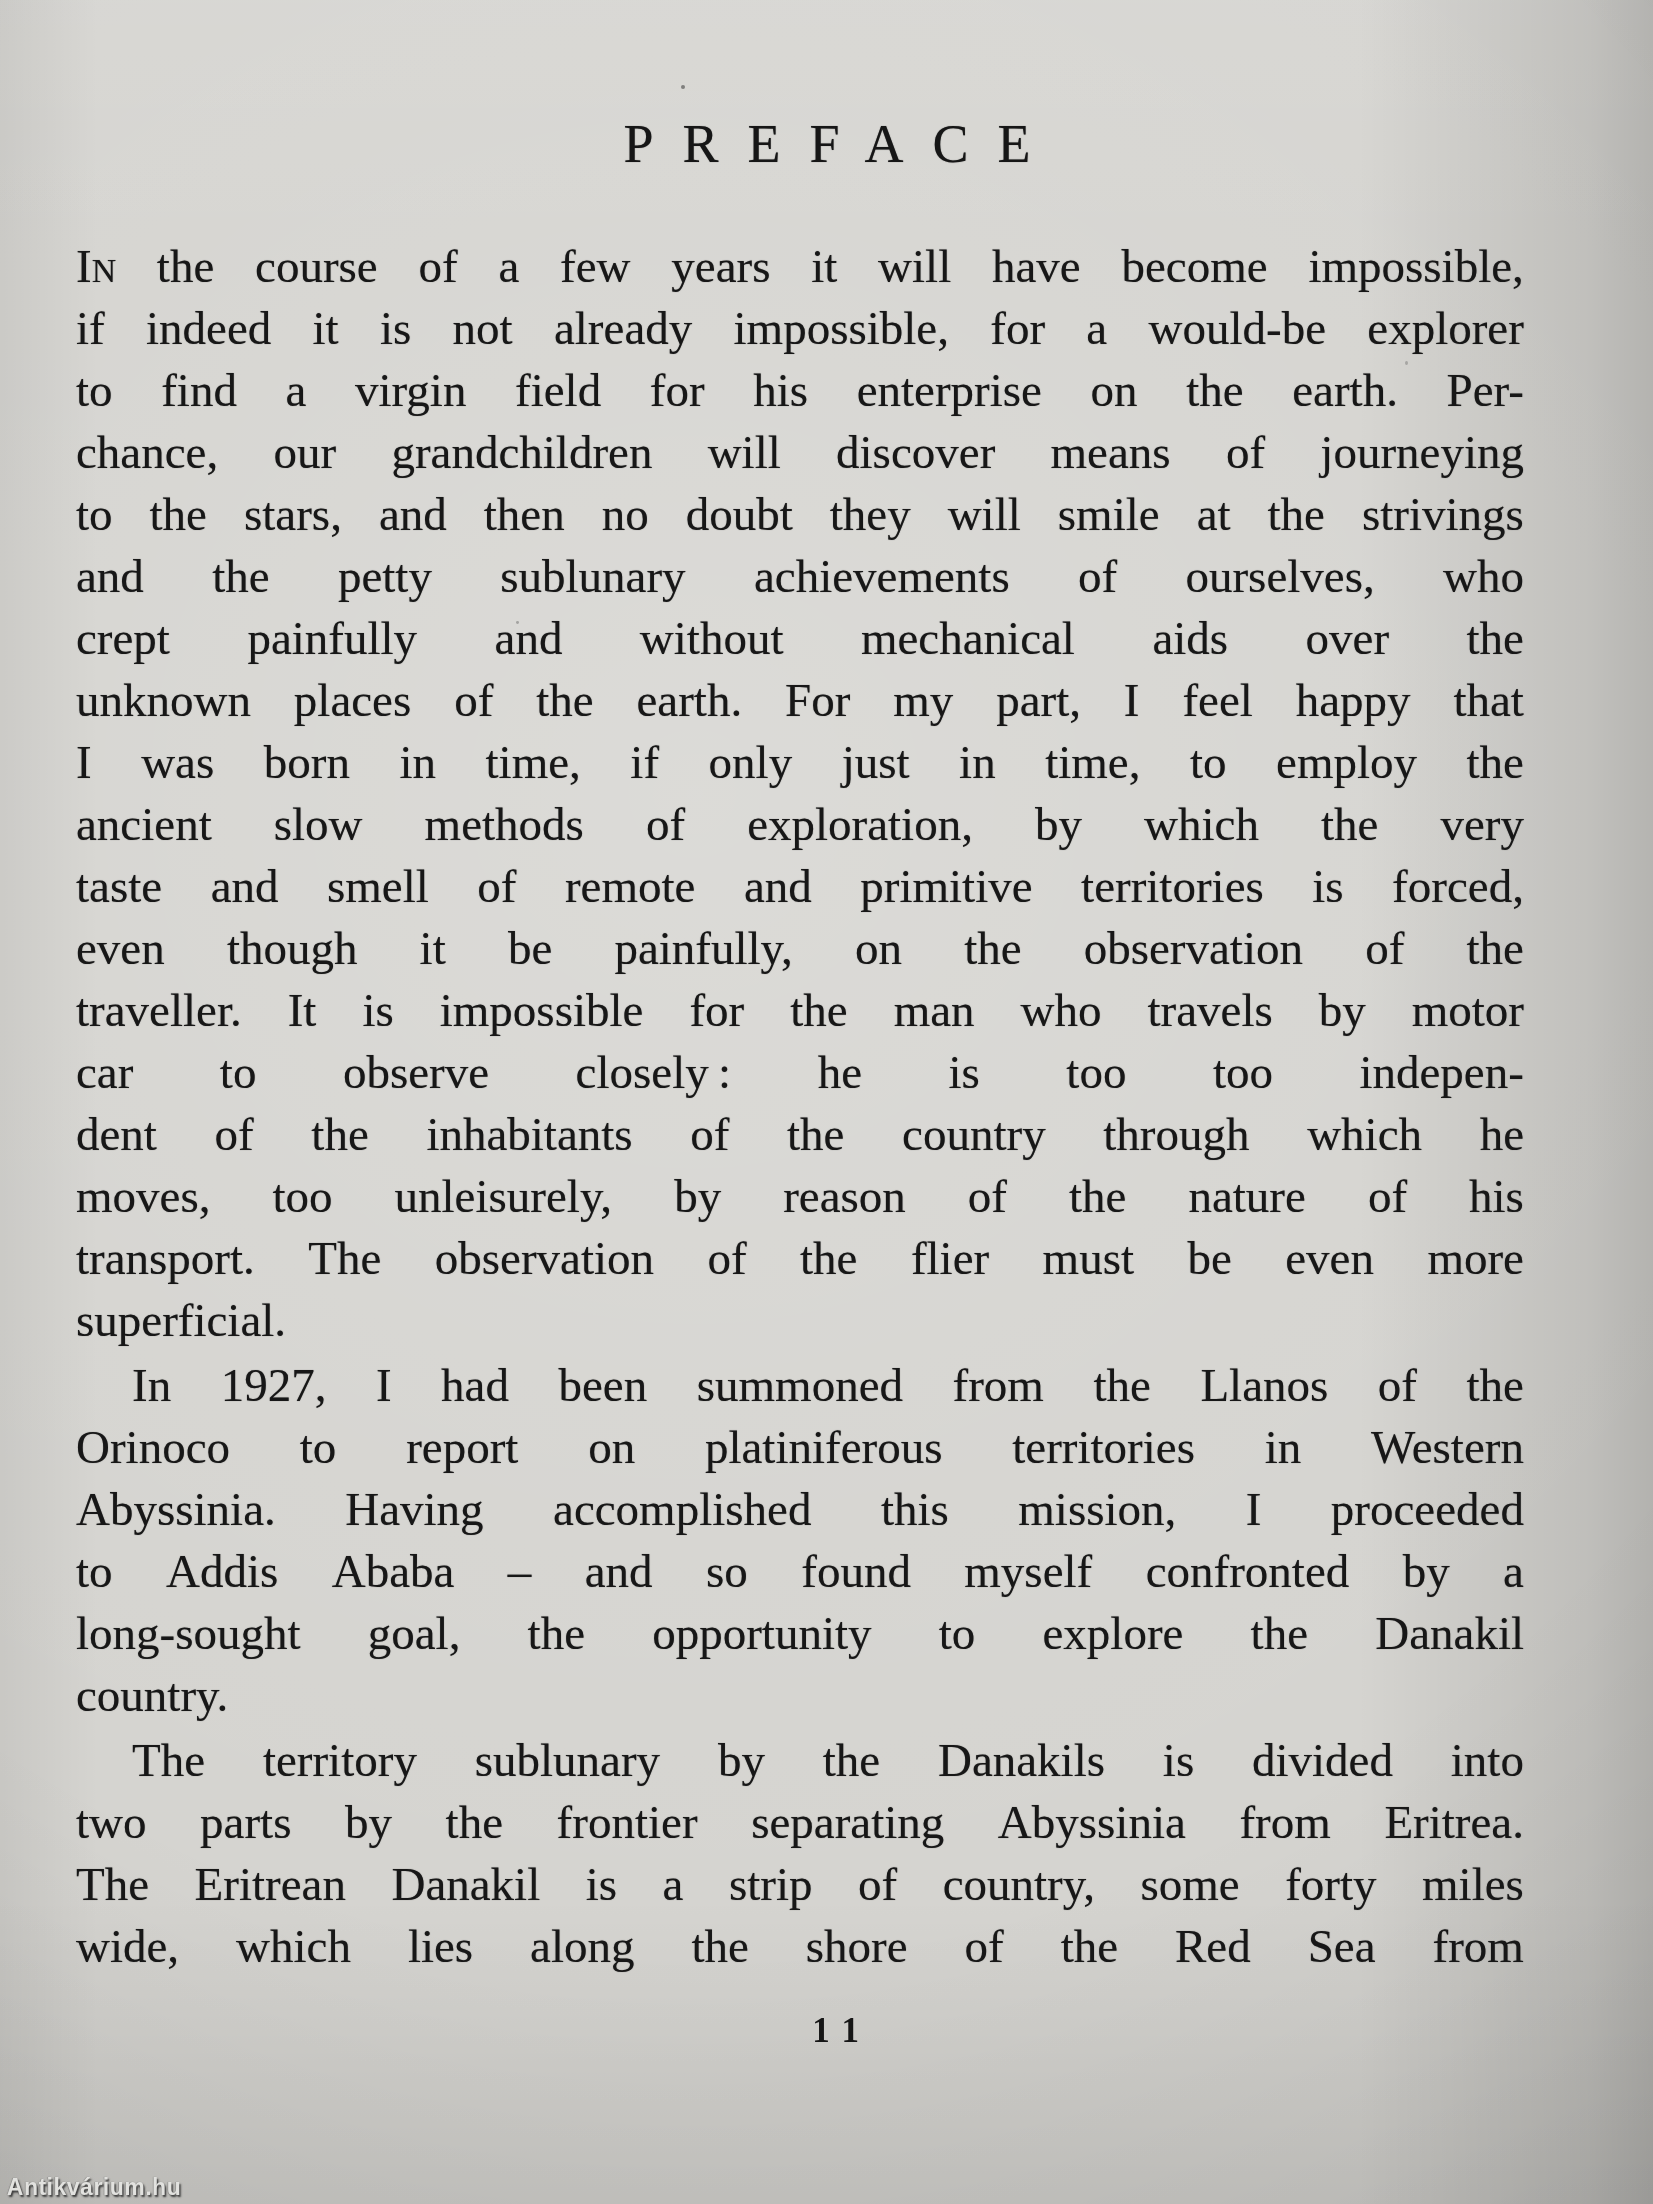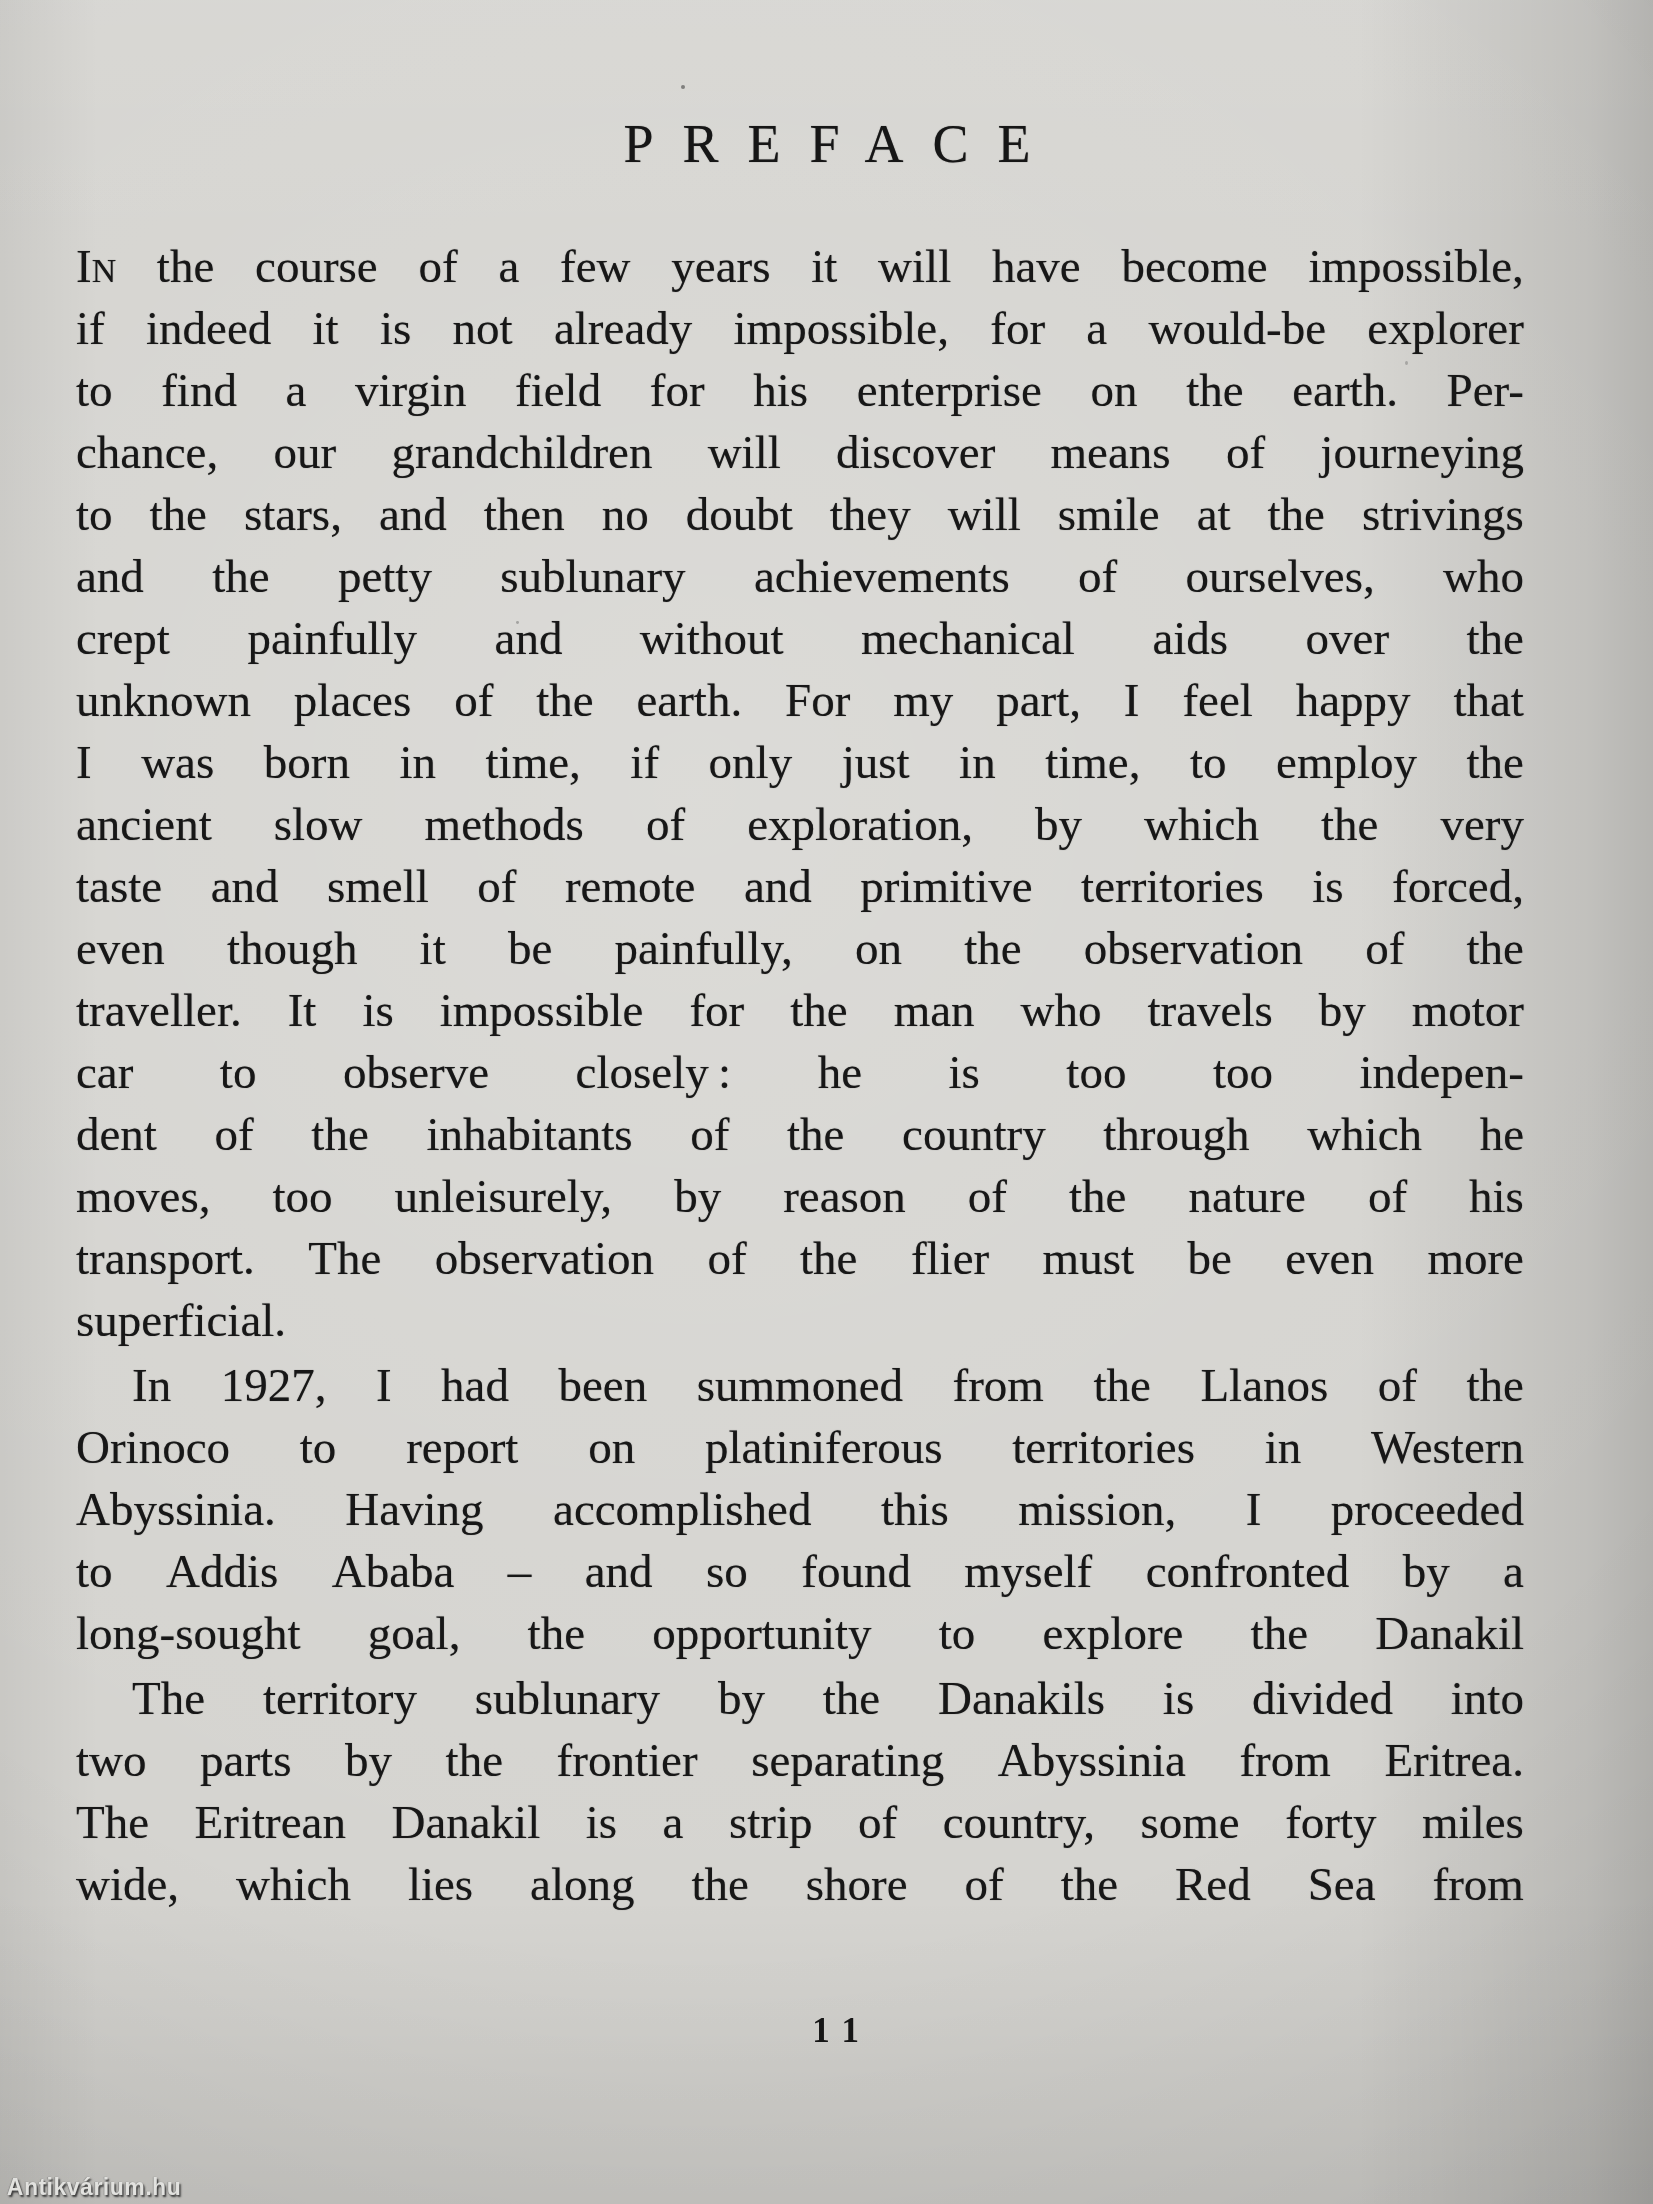--- a/index.html
+++ b/index.html
@@ -355,20 +355,21 @@
         <div class="line">
           <span class="w">long-sought</span>
           <span class="w">goal,</span>
           <span class="w">the</span>
           <span class="w">opportunity</span>
           <span class="w">to</span>
           <span class="w">explore</span>
           <span class="w">the</span>
           <span class="w">Danakil</span>
         </div>
+        <div class="line nojust">country.</div>
       </div>
       <div class="paragraph">
         <div class="line indent">
           <span class="w">The</span>
           <span class="w">territory</span>
           <span class="w">sublunary</span>
           <span class="w">by</span>
           <span class="w">the</span>
           <span class="w">Danakils</span>
           <span class="w">is</span>

